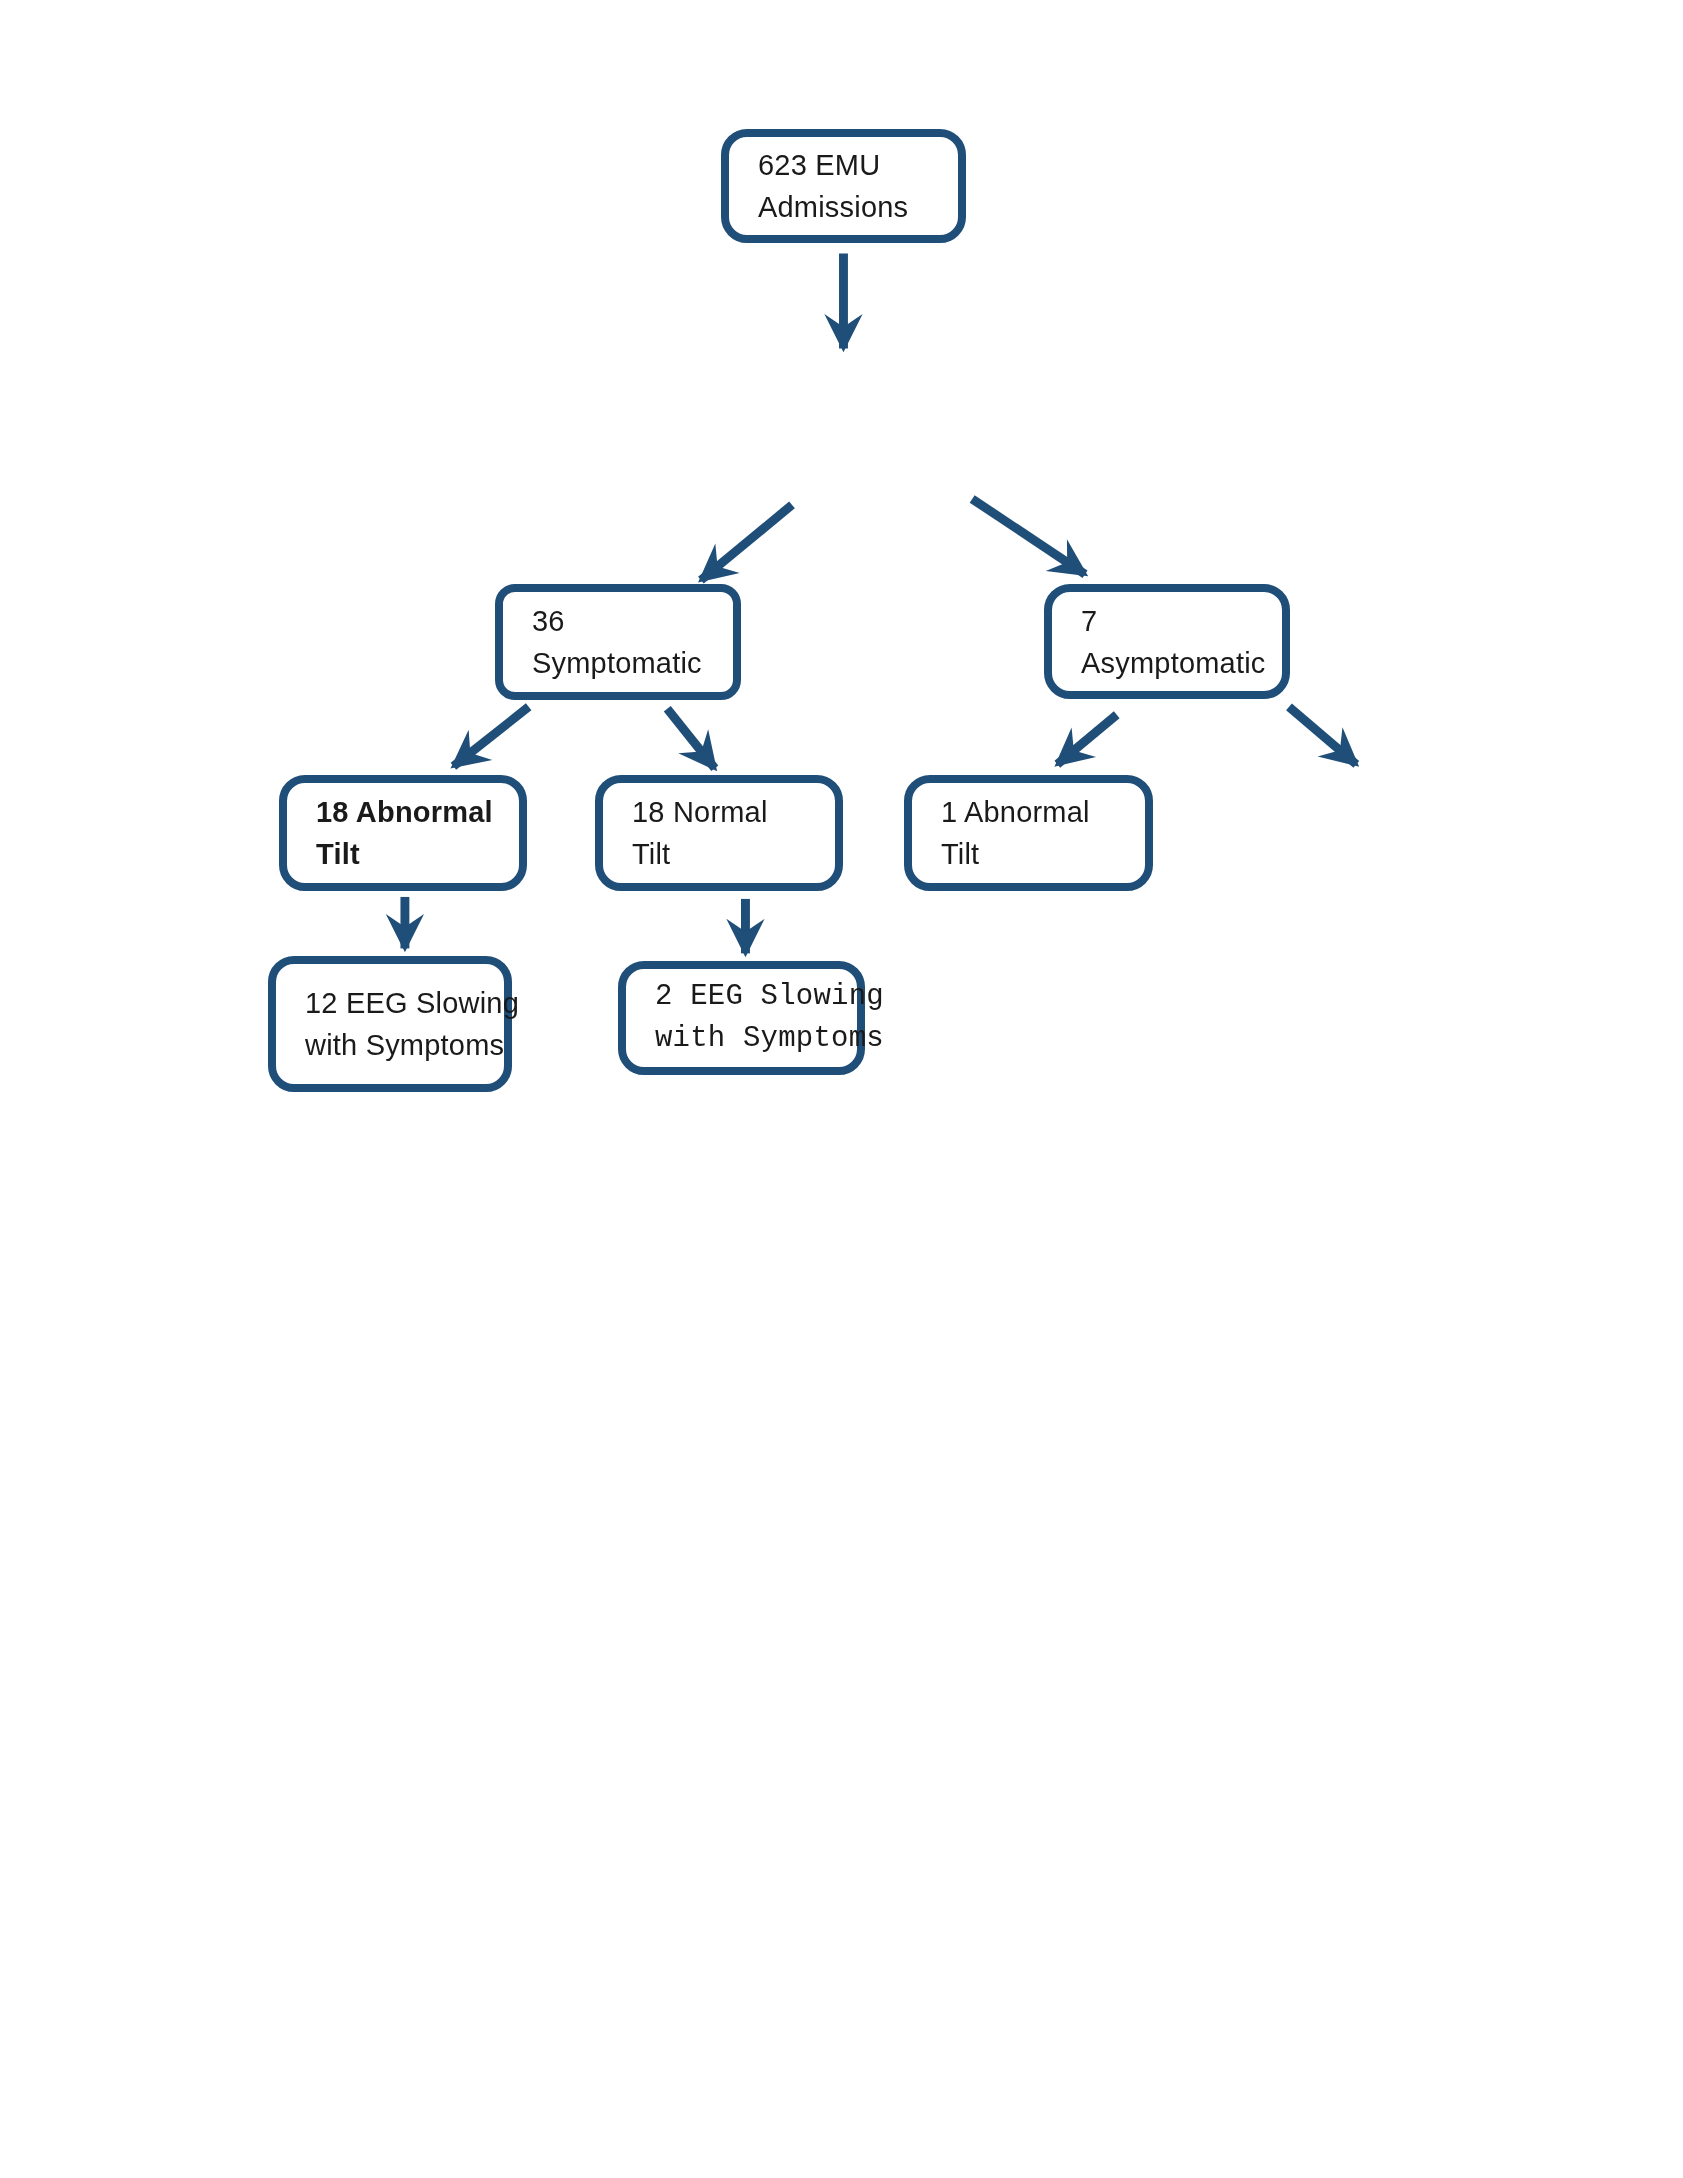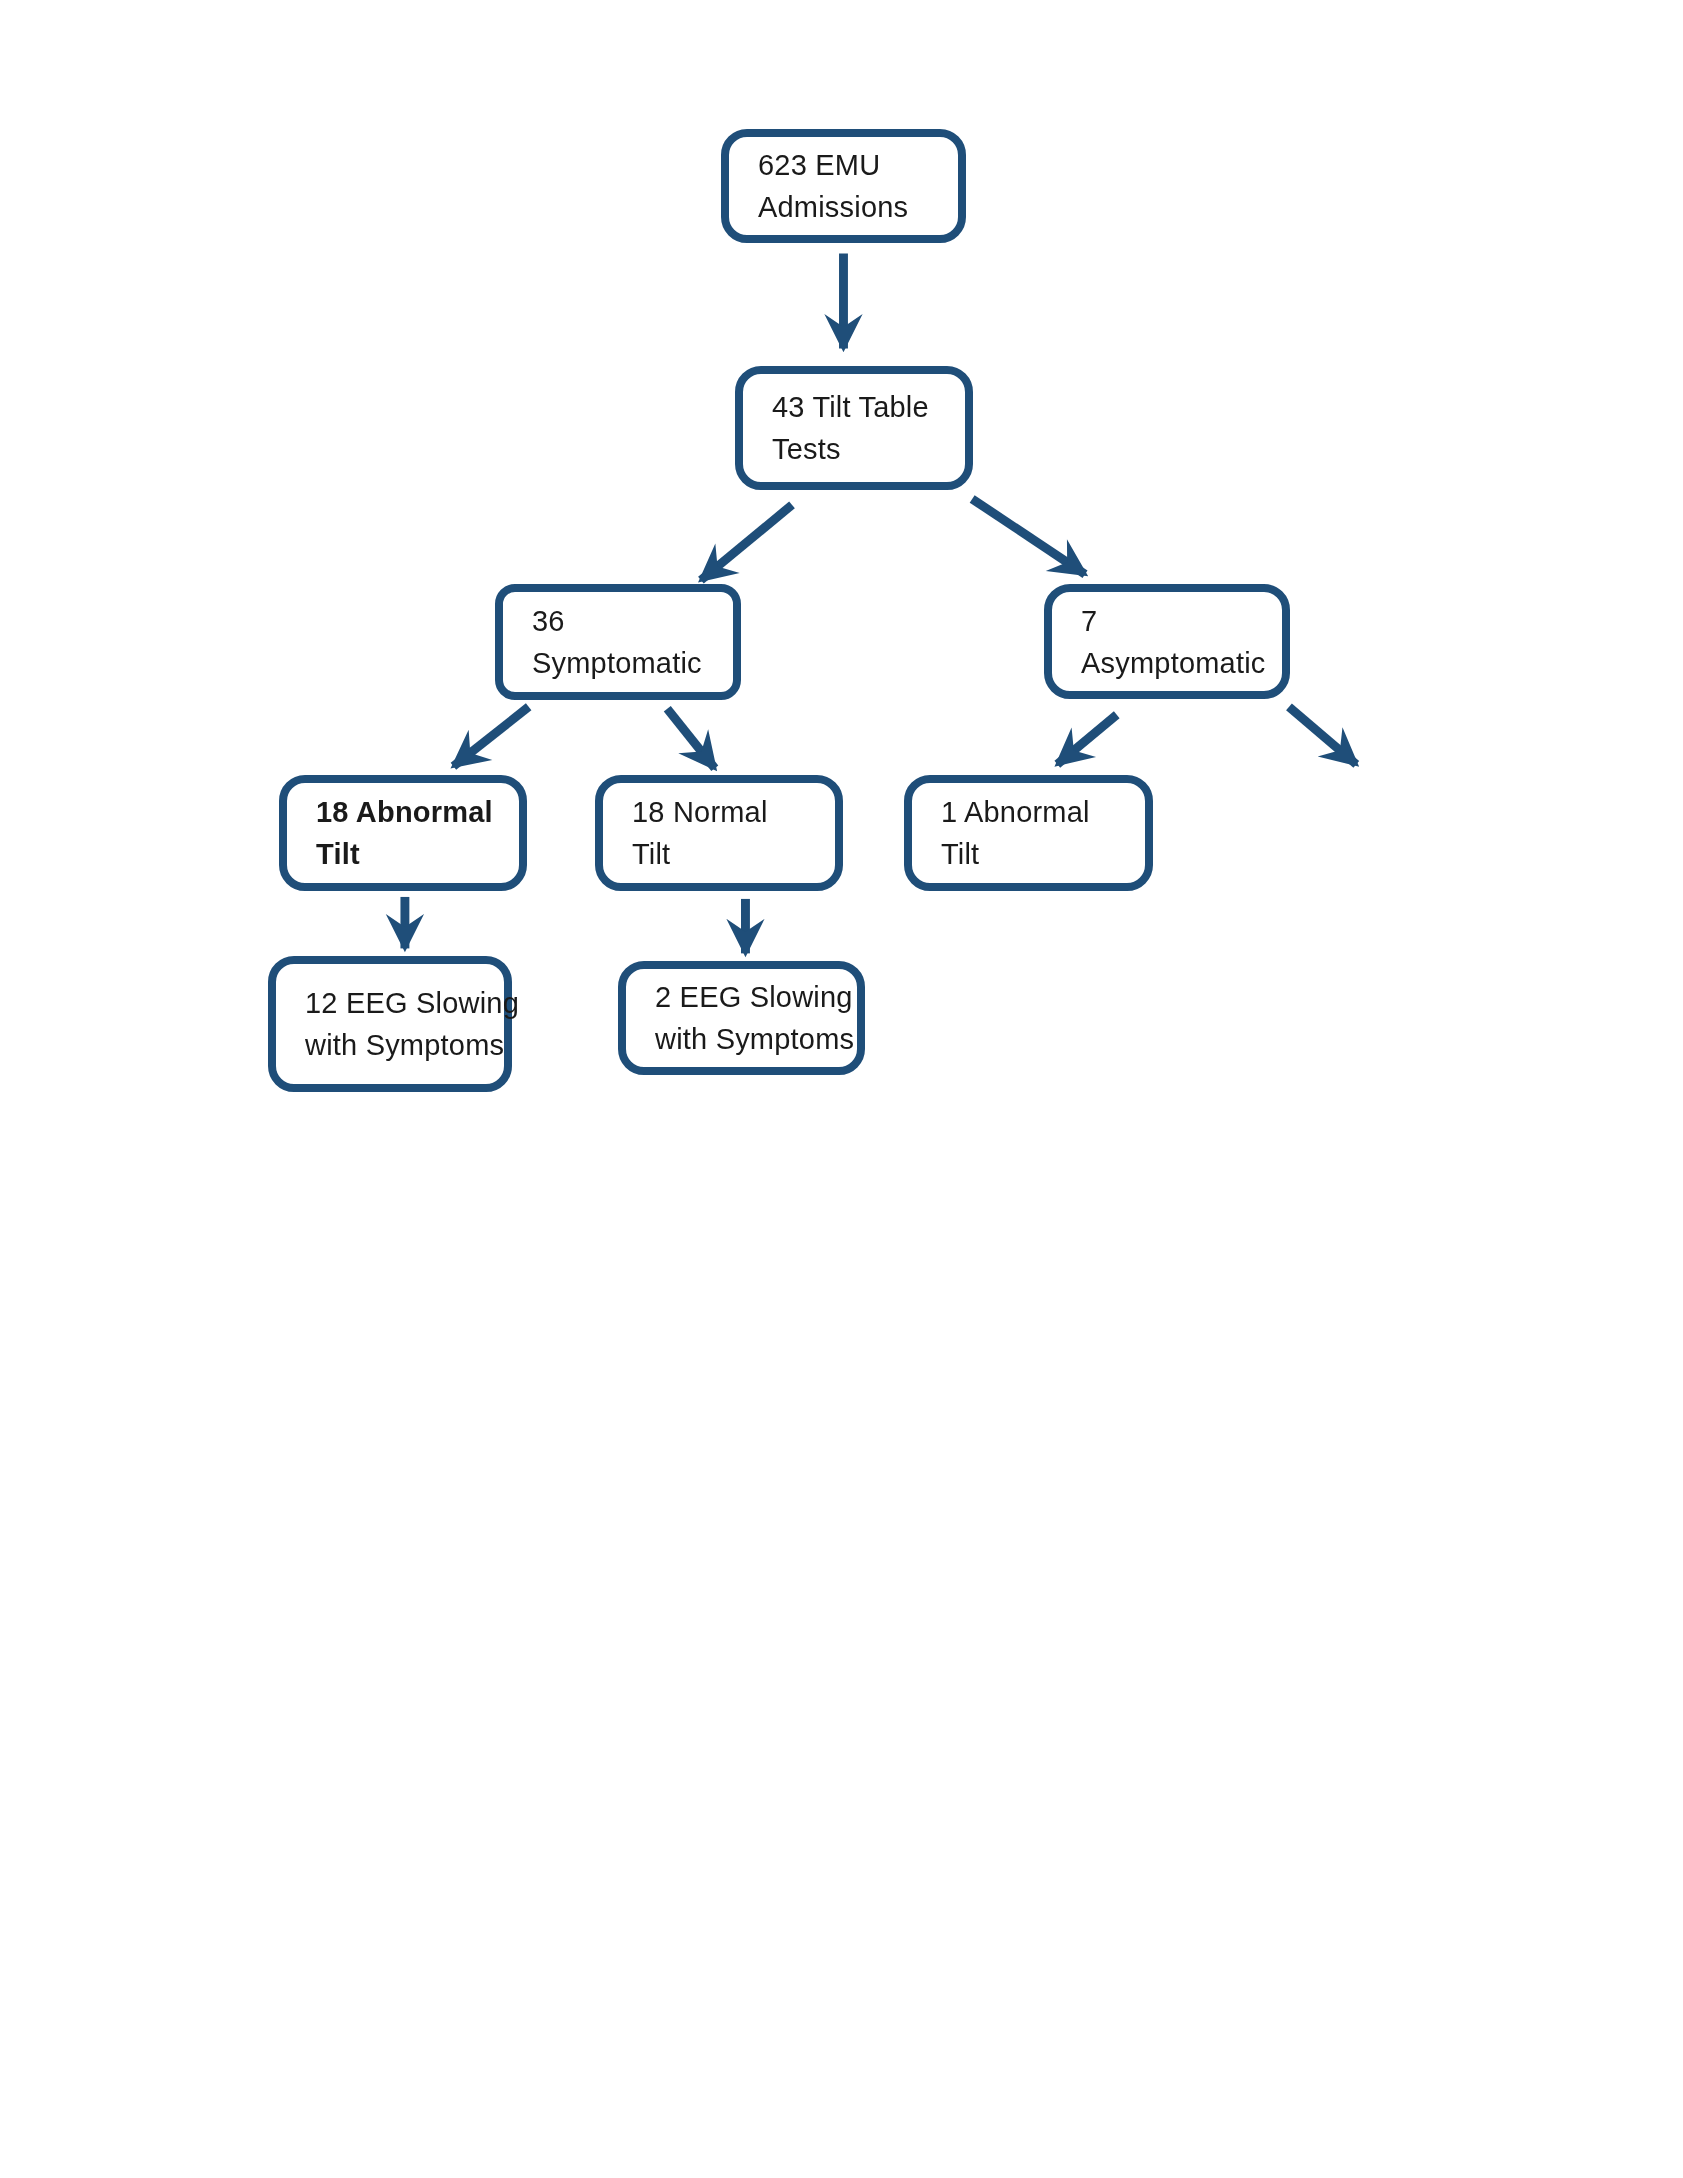--- a/index.html
+++ b/index.html
@@ -66,24 +66,20 @@
       <line x1="409" y1="906" x2="409" y2="958" marker-end="url(#stealth)"></line>
       <line x1="753" y1="908" x2="753" y2="963" marker-end="url(#stealth)"></line>
     </g>
   </svg>
 
   <div class="node" style="left:721px; top:129px; width:245px; height:114px;">
     <span class="line">623 EMU</span>
     <span class="line">Admissions</span>
   </div>
 
-  <div class="node" style="left:735px; top:366px; width:238px; height:124px;">
-    <span class="line">43 Tilt Table</span>
-    <span class="line">Tests</span>
-  </div>
 
   <div class="node" style="left:495px; top:584px; width:246px; height:116px;border-radius:20px;">
     <span class="line">36</span>
     <span class="line">Symptomatic</span>
   </div>
 
   <div class="node" style="left:1044px; top:584px; width:246px; height:115px;">
     <span class="line">7</span>
     <span class="line">Asymptomatic</span>
   </div>
@@ -102,19 +98,19 @@
     <span class="line">1 Abnormal</span>
     <span class="line">Tilt</span>
   </div>
 
 
   <div class="node" style="left:268px; top:956px; width:244px; height:136px;">
     <span class="line">12 EEG Slowing</span>
     <span class="line">with Symptoms</span>
   </div>
 
-  <div class="node" style="left:618px; top:961px; width:247px; height:114px;">
+  <div class="node" style="left:618px; top:961px; width:247px; height:114px;font-family:Liberation Mono, monospace;">
     <span class="line">2 EEG Slowing</span>
     <span class="line">with Symptoms</span>
   </div>
 
 </div>
 
 
 </body></html>

